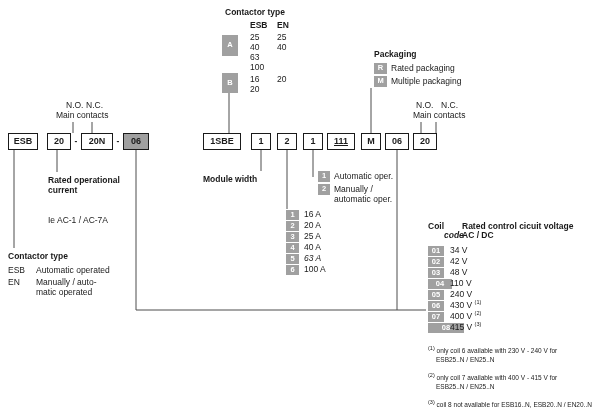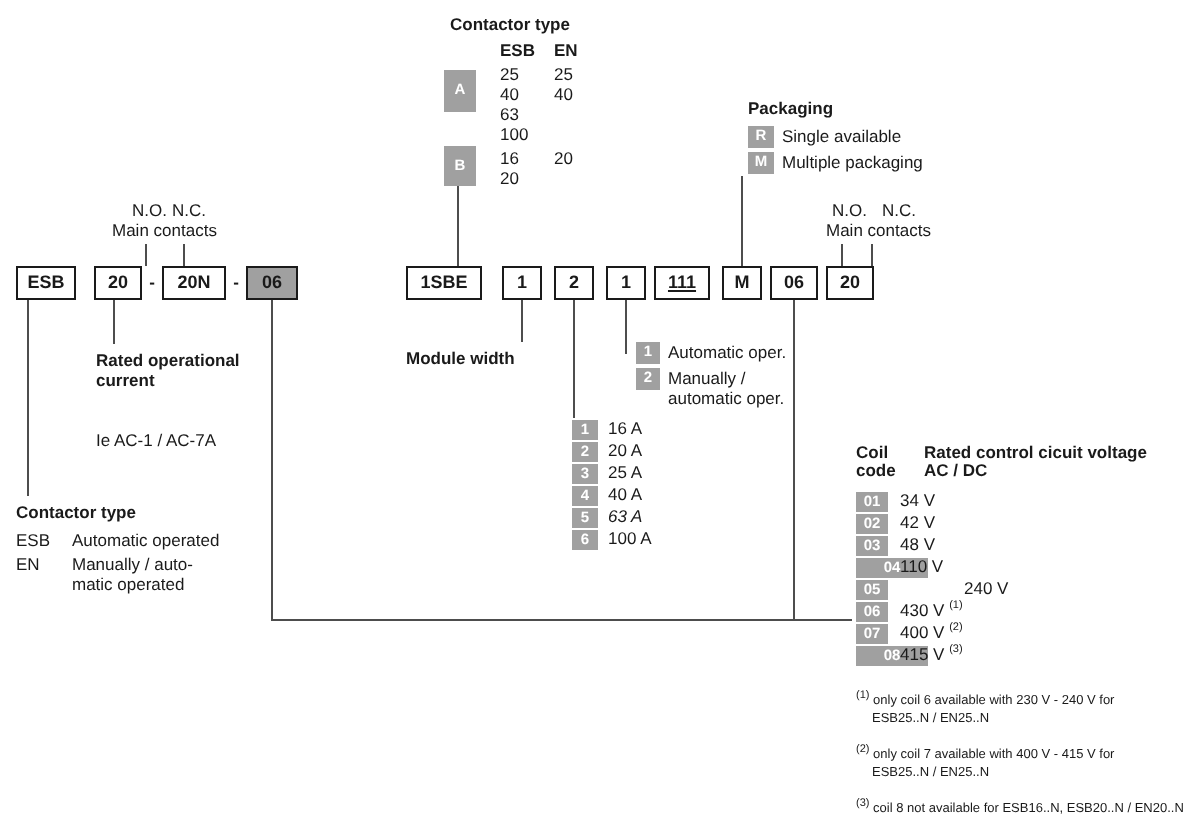--- a/index.html
+++ b/index.html
@@ -55,21 +55,21 @@
 
     <div class="gbox" style="left:0; top:65px; width:16px; height:20px;">B</div>
     <div class="abs" style="left:28px; top:67px;">16</div>
     <div class="abs" style="left:55px; top:67px;">20</div>
     <div class="abs" style="left:28px; top:77px;">20</div>
   </div>
 
   <div class="abs" style="left:374px; top:50px; width:115px;">
     <div class="abs b" style="left:0; top:0;">Packaging</div>
     <div class="gbox" style="left:0; top:13px; width:13px; height:11px;">R</div>
-    <div class="abs" style="left:17px; top:14px;">Single available</div>
+    <div class="abs" style="left:17px; top:14px;">Rated packaging</div>
     <div class="gbox" style="left:0; top:26px; width:13px; height:11px;">M</div>
     <div class="abs" style="left:17px; top:27px;">Multiple packaging</div>
   </div>
 
   <div class="abs" style="left:56px; top:101px; width:70px;">
     <div class="abs" style="left:10px; top:0;">N.O.</div>
     <div class="abs" style="left:30px; top:0;">N.C.</div>
     <div class="abs" style="left:0; top:10px;">Main contacts</div>
   </div>
 
@@ -121,34 +121,34 @@
     <div class="gbox" style="left:0; top:33px; width:13px; height:10px;">4</div>
     <div class="abs" style="left:18px; top:33px;">40 A</div>
     <div class="gbox" style="left:0; top:44px; width:13px; height:10px;">5</div>
     <div class="abs" style="left:18px; top:44px;font-style:italic;">63 A</div>
     <div class="gbox" style="left:0; top:55px; width:13px; height:10px;">6</div>
     <div class="abs" style="left:18px; top:55px;">100 A</div>
   </div>
 
   <div class="abs" style="left:428px; top:222px; width:170px;">
     <div class="abs b" style="left:0; top:0;">Coil</div>
-    <div class="abs b" style="left:0; top:9px;">code</div>
+    <div class="abs b" style="left:16px; top:9px;font-style:italic;">code</div>
     <div class="abs b" style="left:34px; top:0;">Rated control cicuit voltage</div>
     <div class="abs b" style="left:34px; top:9px;">AC / DC</div>
 
     <div class="gbox" style="left:0; top:24px; width:16px; height:10px;">01</div>
     <div class="abs" style="left:22px; top:24px;"><span>34 V</span> <sup></sup></div>
     <div class="gbox" style="left:0; top:35px; width:16px; height:10px;">02</div>
     <div class="abs" style="left:22px; top:35px;"><span>42 V</span> <sup></sup></div>
     <div class="gbox" style="left:0; top:46px; width:16px; height:10px;">03</div>
     <div class="abs" style="left:22px; top:46px;"><span>48 V</span> <sup></sup></div>
-    <div class="gbox" style="left:0; top:57px; width:36px; height:10px;">04</div>
+    <div class="gbox" style="left:0; top:57px; width:24px; height:10px;">04</div>
     <div class="abs" style="left:22px; top:57px;"><span>110 V</span> <sup></sup></div>
     <div class="gbox" style="left:0; top:68px; width:16px; height:10px;">05</div>
-    <div class="abs" style="left:22px; top:68px;margin-left:32px;"><span>240 V</span> <sup></sup></div>
+    <div class="abs" style="left:22px; top:68px;"><span>240 V</span> <sup></sup></div>
     <div class="gbox" style="left:0; top:79px; width:16px; height:10px;">06</div>
     <div class="abs" style="left:22px; top:79px;"><span>430 V</span> <sup>(1)</sup></div>
     <div class="gbox" style="left:0; top:90px; width:16px; height:10px;">07</div>
     <div class="abs" style="left:22px; top:90px;"><span>400 V</span> <sup>(2)</sup></div>
     <div class="gbox" style="left:0; top:101px; width:36px; height:10px;">08</div>
     <div class="abs" style="left:22px; top:101px;"><span>415 V</span> <sup>(3)</sup></div>
   </div>
 
   <div class="abs" style="left:8px; top:252px; width:130px;">
     <div class="abs b" style="left:0; top:0;">Contactor type</div>

